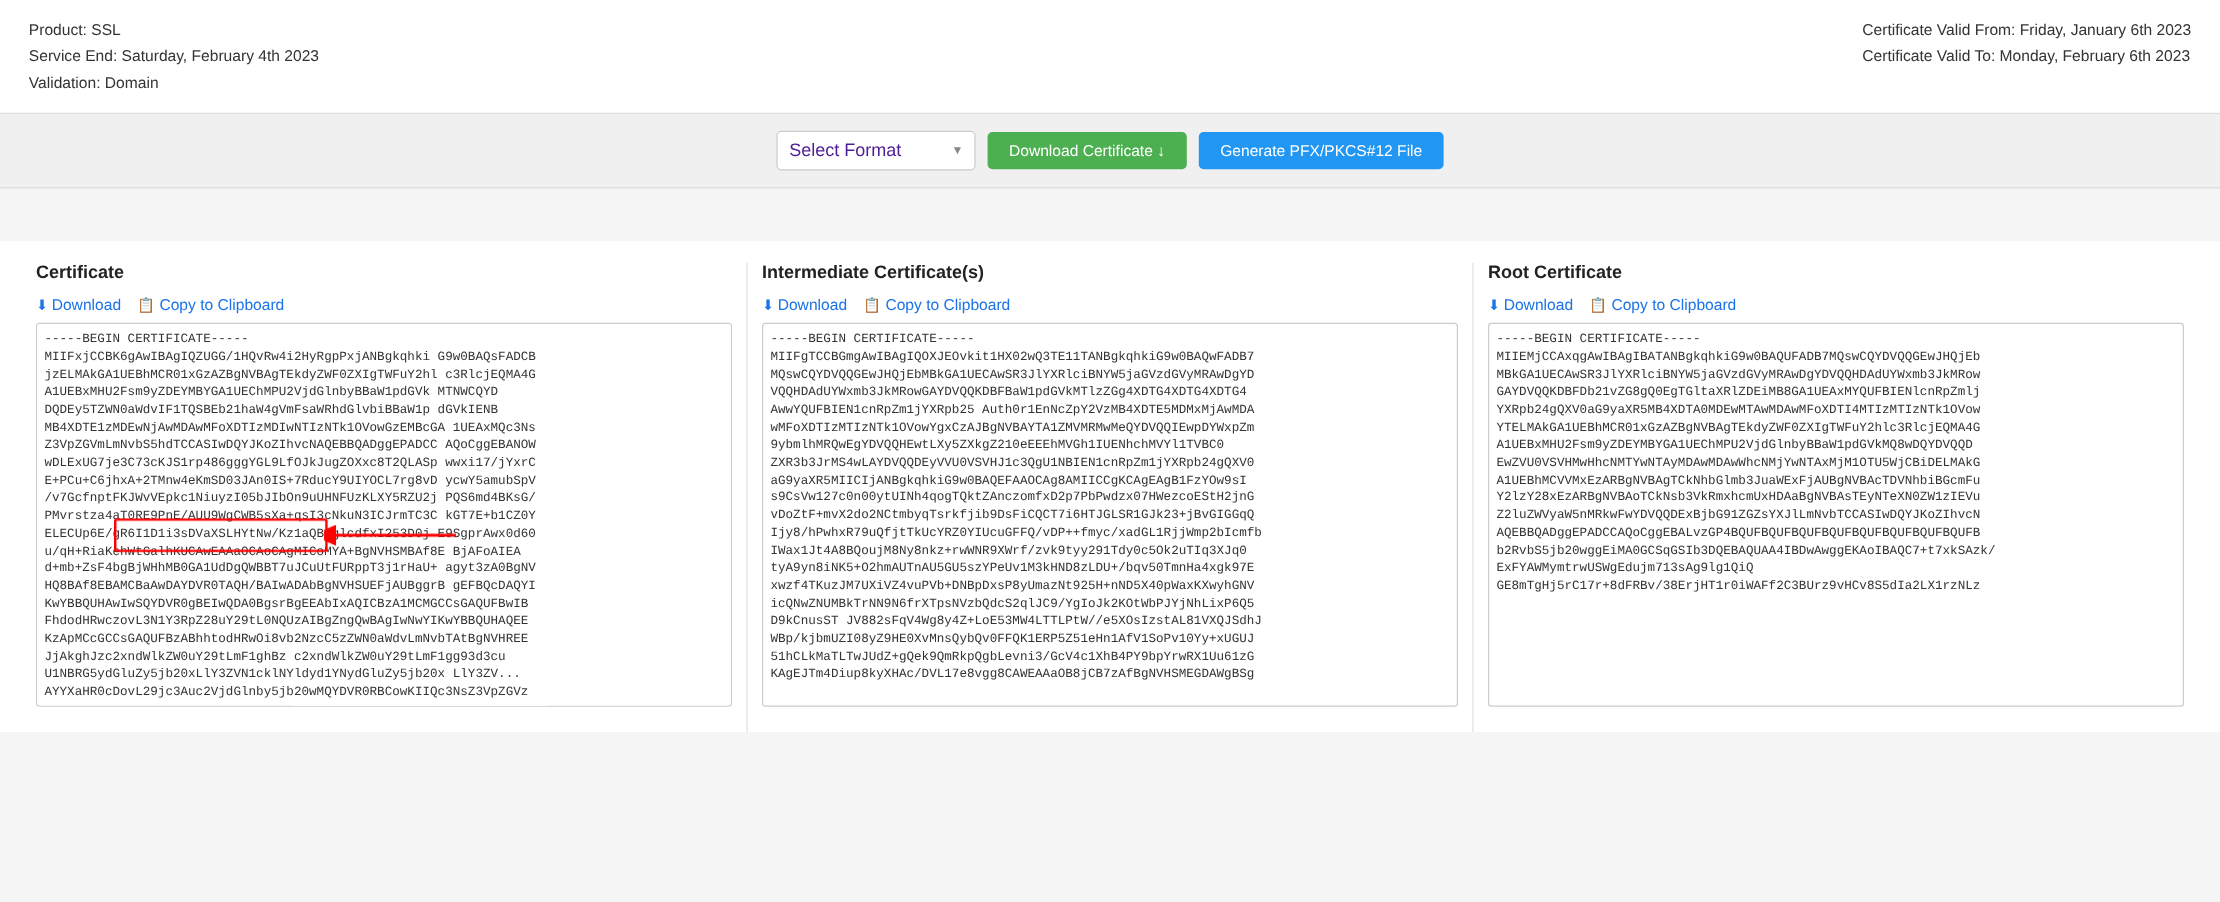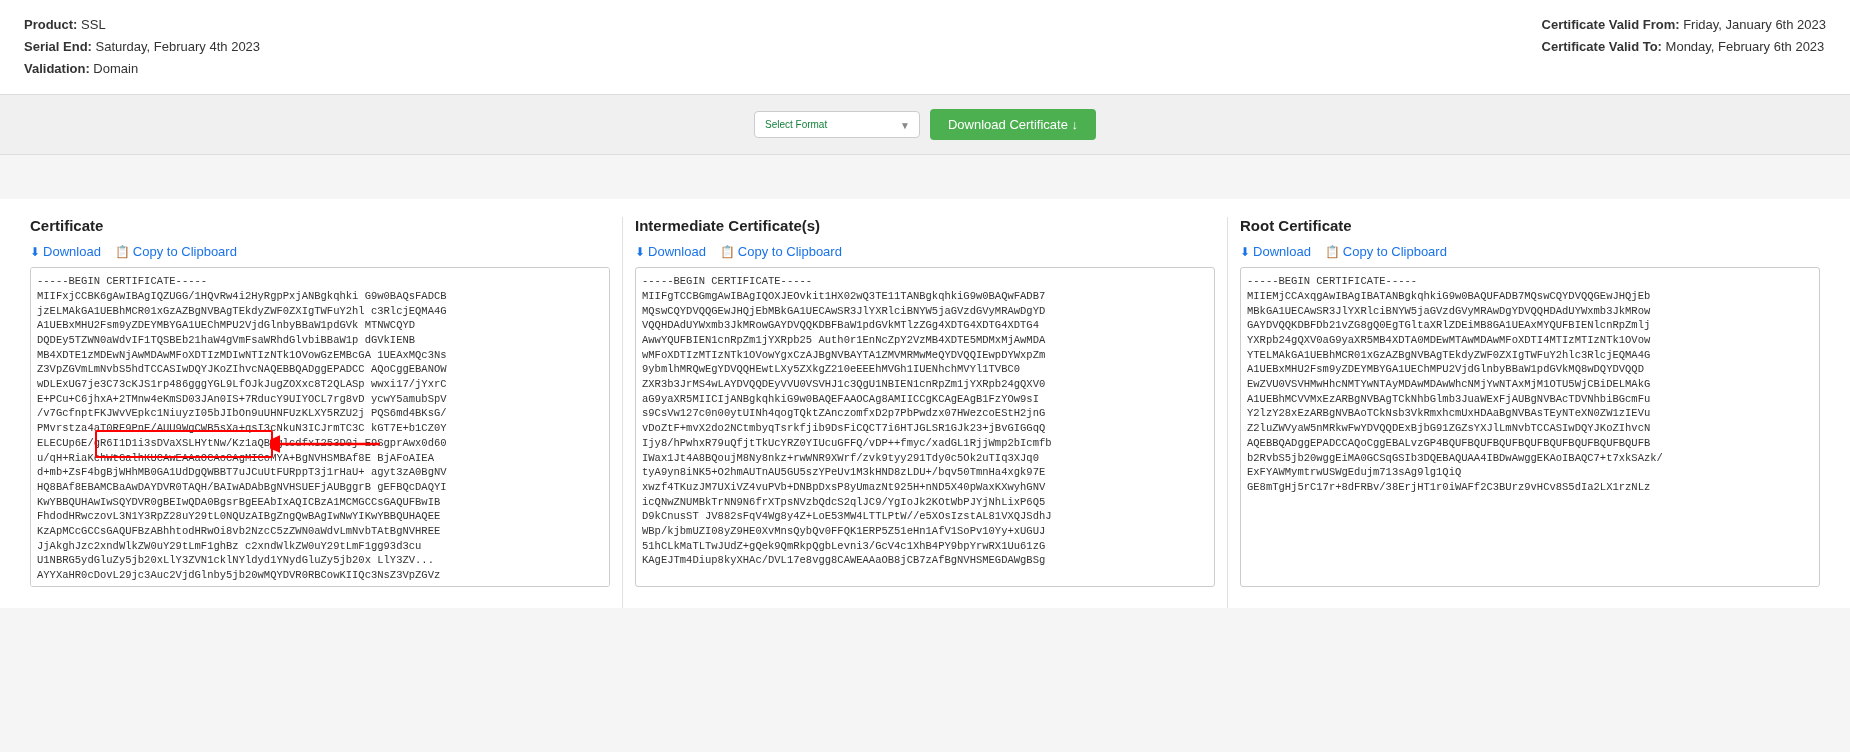--- a/index.html
+++ b/index.html
@@ -7,38 +7,38 @@
 
     .top-info {
       background: #fff;
       padding: 14px 24px;
       border-bottom: 1px solid #ddd;
       display: flex;
       justify-content: space-between;
       align-items: flex-start;
     }
     .top-info-left p, .top-info-right p { line-height: 1.7; font-size: 13px; }
-    .top-info-left strong, .top-info-right strong { font-weight: bold; }
+    .top-info-left strong, .top-info-right strong { font-weight: normal; }
 
     .toolbar {
       background: #f0f0f0;
       padding: 14px 24px;
       display: flex;
       align-items: center;
       justify-content: center;
       gap: 10px;
       border-bottom: 1px solid #ddd;
     }
     .select-format {
       border: 1px solid #ccc;
       border-radius: 4px;
       padding: 7px 30px 7px 10px;
-      font-size: 10px;
-      background: #fff;
-      color: #15803d;
+      font-size: 15px;
+      background: #fff;
+      color: #4c1d95;
       appearance: none;
       -webkit-appearance: none;
       width: 166px;
       cursor: pointer;
     }
     .select-wrapper {
       position: relative;
       display: inline-block;
     }
     .select-wrapper::after {
@@ -150,37 +150,40 @@
       z-index: 10;
       pointer-events: none;
     }
   </style>
 </head>
 <body>
 
 <div class="top-info">
   <div class="top-info-left">
     <p><strong>Product:</strong> <span>SSL</span></p>
-    <p><strong>Serial End:</strong> <span>Saturday, February 4th 2023</span></p>
+    <p><strong>Service End:</strong> <span>Saturday, February 4th 2023</span></p>
     <p><strong>Validation:</strong> <span>Domain</span></p>
   </div>
   <div class="top-info-right">
     <p><strong>Certificate Valid From:</strong> <span>Friday, January 6th 2023</span></p>
     <p><strong>Certificate Valid To:</strong> <span>Monday, February 6th 2023</span></p>
   </div>
 </div>
 
 <div class="toolbar">
   <div class="select-wrapper">
     <select class="select-format">
       <option value="" disabled="" selected="">Select Format</option>
     </select>
   </div>
   <button class="btn-download-cert">
     <span>Download Certificate ↓</span>
+  </button>
+  <button class="btn-generate">
+    <span>Generate PFX/PKCS#12 File</span>
   </button>
 </div>
 
 <div class="certs-wrapper">
   <div class="certs-container" id="certs-container">
   <div class="cert-panel">
       <h3>Certificate</h3>
       <div class="cert-actions">
         <a class="action-link">
           <span style="font-size:12px;">⬇</span>

